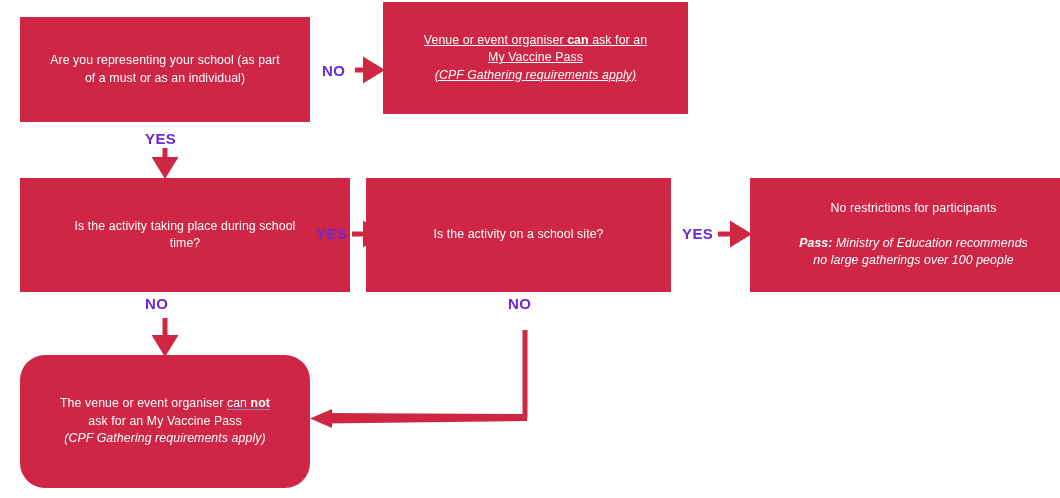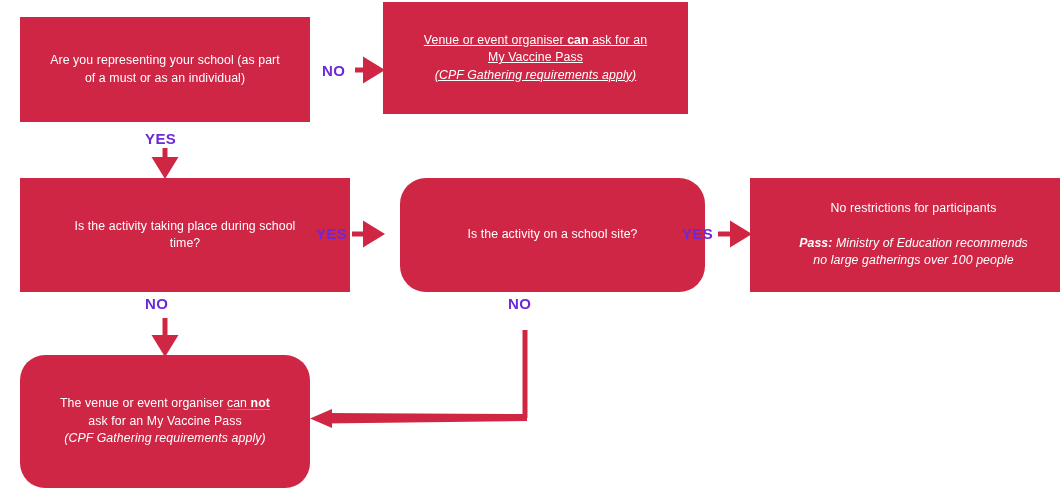--- a/index.html
+++ b/index.html
@@ -42,21 +42,21 @@
     text-decoration: underline;
     text-decoration-color: #7a86c8;
     text-decoration-thickness: 1px;
     text-underline-offset: 2px;
   }
 
   
   #node-q1      { left: 20px;  top: 17px;  width: 290px; height: 105px; }
   #node-out-can { left: 383px; top: 2px;  width: 305px; height: 112px; text-decoration: underline; }
   #node-q2      { left: 20px;  top: 178px; width: 330px; height: 114px; }
-  #node-q3      { left: 400px; top: 178px; width: 305px; height: 114px; border-radius: 26px; }
+  #node-q3      { left: 366px; top: 178px; width: 305px; height: 114px; }
   #node-out-no-restrict { left: 750px; top: 178px; width: 327px; height: 114px; }
   #node-out-cannot { left: 20px;  top: 355px; width: 290px; height: 133px; border-radius: 25px; }
 
   
   .edge-label {
     position: absolute;
     color: #6d28d9;
     font-weight: 700;
     font-size: 15px;
     letter-spacing: 0.4px;

